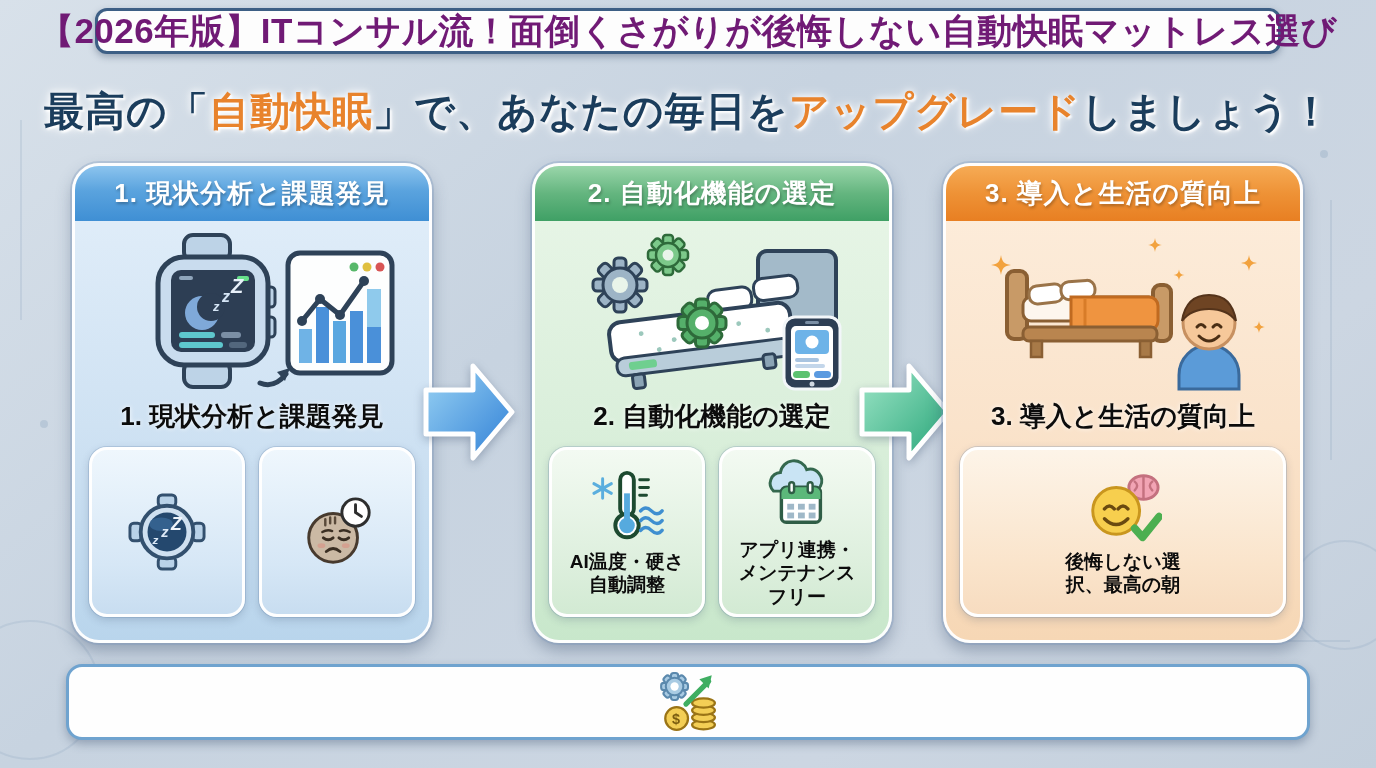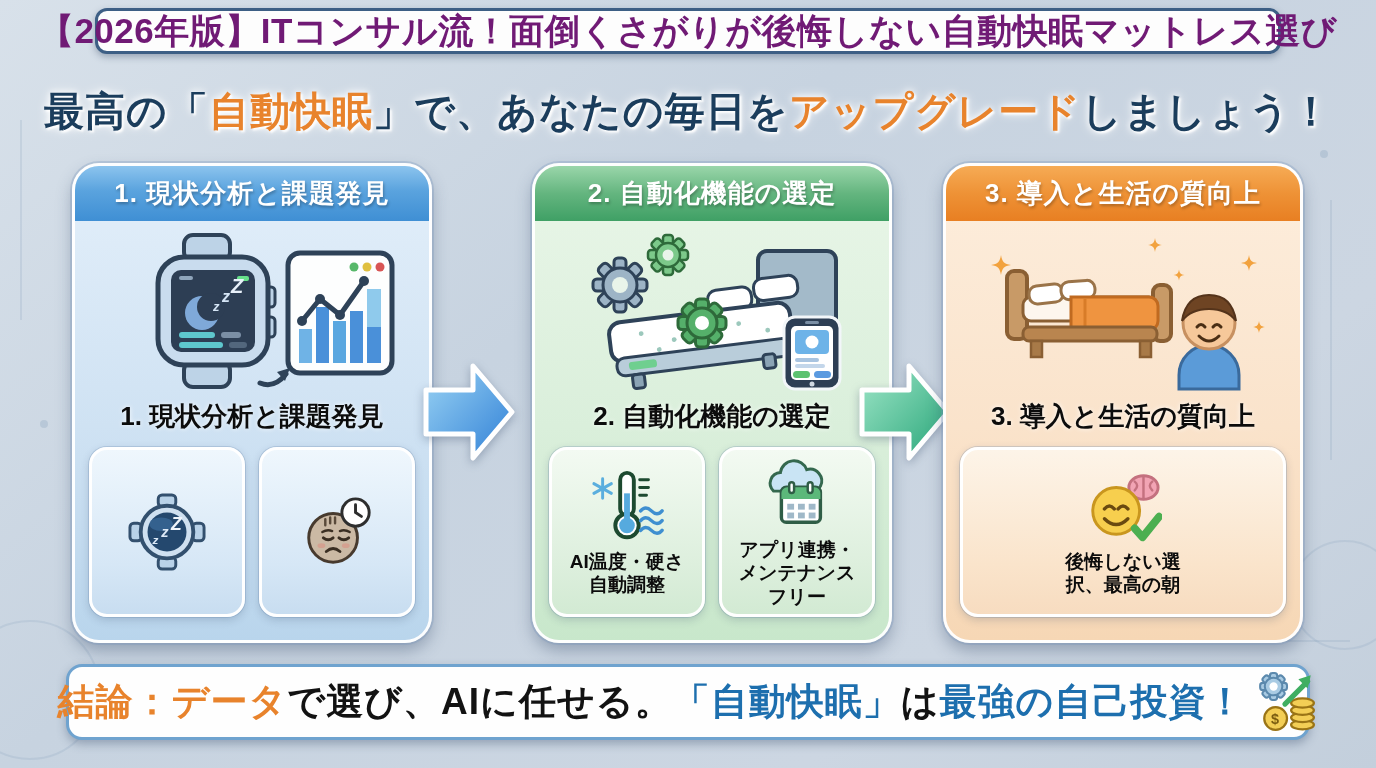--- a/index.html
+++ b/index.html
@@ -328,21 +328,20 @@
           <path d="M21,52 q12,12 24,0" stroke="#6a4a10" stroke-width="3.5" fill="none" stroke-linecap="round"></path>
           <path d="M52,62 l8,9 l17,-21" stroke="#4caf50" stroke-width="8" fill="none" stroke-linecap="round" stroke-linejoin="round"></path>
         </svg>
         <div class="sub-text">後悔しない選
 択、最高の朝</div>
       </div>
     </div>
   </section>
 
   <div class="conclusion-banner">
-    <span class="conclusion-text"><span class="seg-orange">結論：</span><span class="seg-orange">データ</span><span class="seg-black">で選び、AIに任せる。</span><span class="seg-blue">「自動快眠」</span><span class="seg-black">は</span><span class="seg-blue">最強の自己投資！</span></span>
     <svg class="conclusion-icon" viewBox="0 0 60 60">
       <g transform="translate(17,15)">
         <rect x="-3.5" y="-13" width="7" height="26" rx="2.5" fill="#a9cbe3" stroke="#5b89ad" stroke-width="2"></rect>
         <rect x="-3.5" y="-13" width="7" height="26" rx="2.5" fill="#a9cbe3" stroke="#5b89ad" stroke-width="2" transform="rotate(45)"></rect>
         <rect x="-3.5" y="-13" width="7" height="26" rx="2.5" fill="#a9cbe3" stroke="#5b89ad" stroke-width="2" transform="rotate(90)"></rect>
         <rect x="-3.5" y="-13" width="7" height="26" rx="2.5" fill="#a9cbe3" stroke="#5b89ad" stroke-width="2" transform="rotate(135)"></rect>
         <circle r="8.5" fill="#a9cbe3" stroke="#5b89ad" stroke-width="2"></circle>
         <circle r="4" fill="#fff"></circle>
       </g>
       <g fill="#f3ce55" stroke="#9a7416" stroke-width="2.2">

